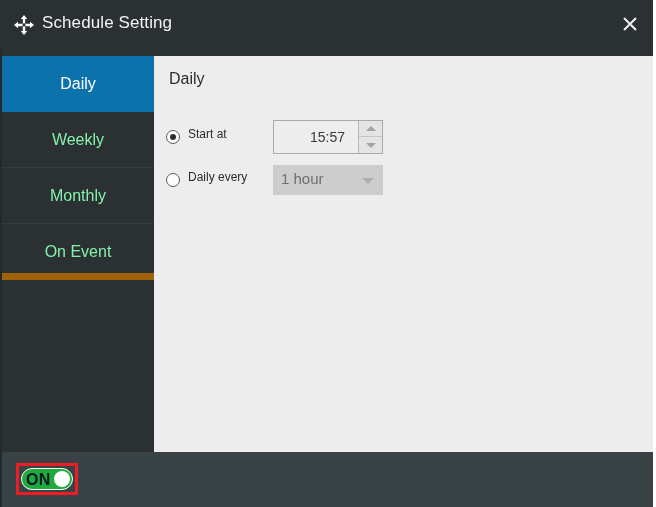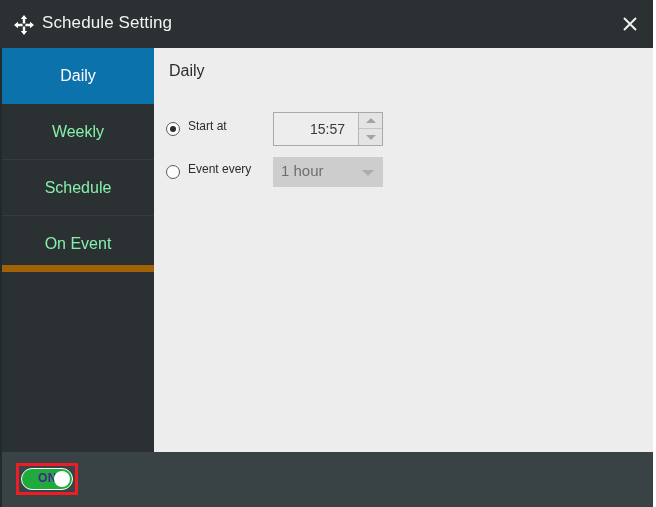--- a/index.html
+++ b/index.html
@@ -74,21 +74,21 @@
     top: 9px;
     width: 32px;
     height: 30px;
     cursor: pointer;
   }
   .close-btn svg { display: block; }
 
   
   .dialog-body {
     position: absolute;
-    top: 48px;
+    top: 56px;
     left: 2px;
     width: 651px;
     height: 404px;
   }
 
   
   .sidebar {
     position: absolute;
     top: 0;
     left: 0;
@@ -275,25 +275,25 @@
     width: 52px;
     height: 22px;
     border-radius: 11px;
     background: #1faa3c;
     border: 1.5px solid #ffffff;
     box-sizing: border-box;
     cursor: pointer;
   }
   .toggle-label {
     position: absolute;
-    left: 16px;
+    left: 4px;
     top: 2px;
-    font-size: 12px;
+    font-size: 16px;
     font-weight: bold;
-    color: #4c1d95;
+    color: #0f172a;
     letter-spacing: 0.4px;
   }
   .toggle-knob {
     position: absolute;
     right: 2px;
     top: 1.5px;
     width: 16px;
     height: 16px;
     border-radius: 50%;
     background: #ffffff;
@@ -328,21 +328,21 @@
   <div class="dialog-body">
 
     <div class="sidebar">
       <div class="side-item active">
         <span>Daily</span>
       </div>
       <div class="side-item">
         <span>Weekly</span>
       </div>
       <div class="side-item">
-        <span>Schedule</span>
+        <span>Monthly</span>
       </div>
       <div class="side-item last">
         <span>On Event</span>
       </div>
     </div>
 
     <div class="content">
       <div class="panel-heading">Daily</div>
 
       <div class="form-row row-start-at">
@@ -356,21 +356,21 @@
             </div>
             <div class="spin down">
               <span class="tri-down"></span>
             </div>
           </div>
         </div>
       </div>
 
       <div class="form-row row-start-every">
         <span class="radio"></span>
-        <span class="radio-label">Event every</span>
+        <span class="radio-label">Daily every</span>
         <div class="select-box">
           <span class="select-value">1 hour</span>
           <span class="select-arrow"></span>
         </div>
       </div>
     </div>
   </div>
 
   <div class="footer">
     <div class="toggle-highlight"></div>

